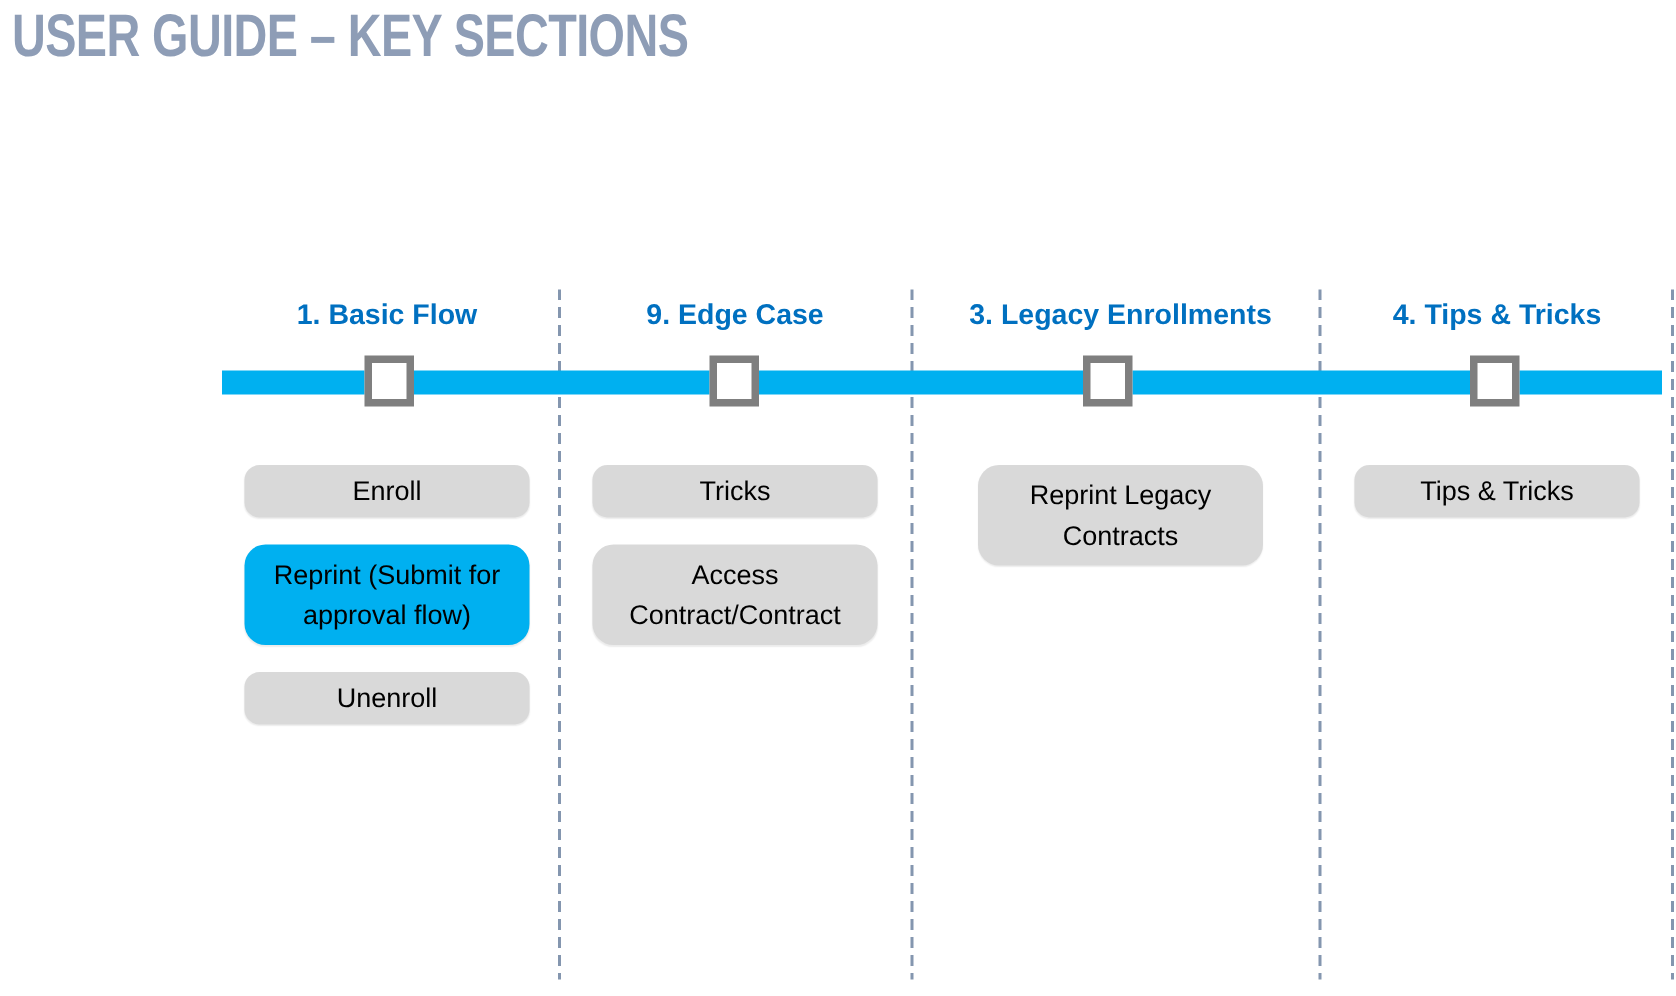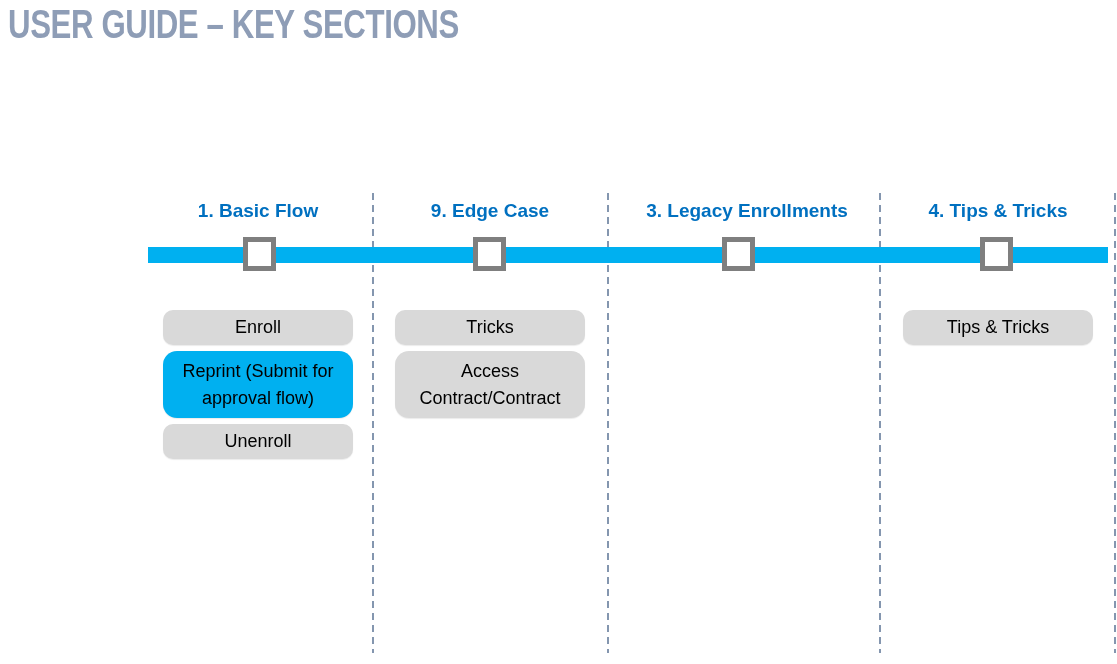--- a/index.html
+++ b/index.html
@@ -66,21 +66,21 @@
     line-height: 22px;
     white-space: nowrap;
     color: var(--c-header, #0070C0);
   }
   .buttons {
     margin-top: 88px;
     width: 190px;
     display: flex;
     flex-direction: column;
     align-items: center;
-    gap: 6px;
+    gap: 18px;
   }
   .pill {
     box-sizing: border-box;
     width: 190px;
     min-height: 35px;
     padding: 3px 8px;
     background: var(--c-pill, #D9D9D9);
     border-radius: 10px;
     display: flex;
     align-items: center;
@@ -126,20 +126,23 @@
   <section class="column" style="left:380px">
     <h2 class="col-header">9. Edge Case</h2>
     <div class="buttons">
         <div class="pill">Tricks</div>
         <div class="pill tall">Access Contract/Contract</div>
       </div>
   </section>
 
   <section class="column" style="left:637px">
     <h2 class="col-header">3. Legacy Enrollments</h2>
+    <div class="buttons">
+        <div class="pill tall">Reprint Legacy Contracts</div>
+      </div>
   </section>
 
   <section class="column" style="left:888px">
     <h2 class="col-header">4. Tips &amp; Tricks</h2>
     <div class="buttons">
         <div class="pill">Tips &amp; Tricks</div>
       </div>
   </section>
 
 </div>

